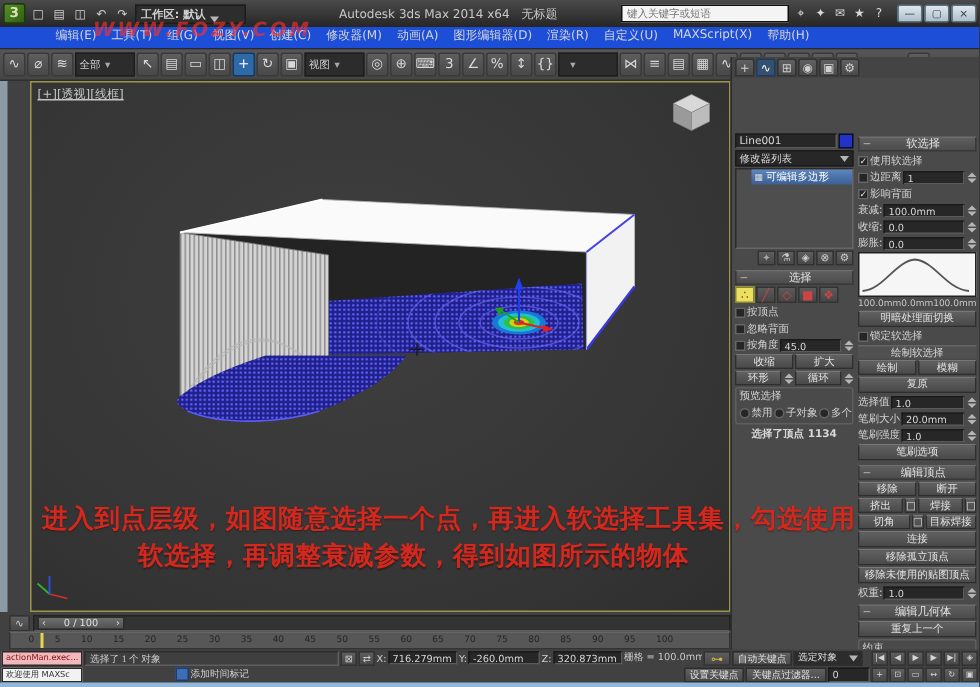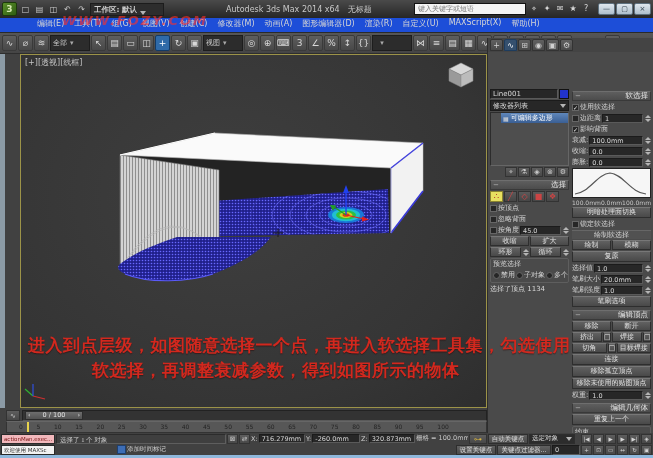--- a/index.html
+++ b/index.html
@@ -36,21 +36,21 @@
 .tb-item.dd{background:#2c2c2c;border:1px solid #1d1d1d;min-width:40px;justify-content:space-between;border-radius:0;}
 .tb-item.dd .tb-v::after{content:"▾";margin-left:3px;color:#aaa;}
 .tb-item.txt{background:none;border:none;}
 .tb-item.txt .tb-v{font-size:7.5px;color:#cfcfcf;}
 .tb-item.on{background:#2f6aa8;border-color:#123a66;}
 .tb-item.on .tb-g{color:#fff;}
 
 
 .leftstrip{position:absolute;left:0;top:54px;width:5px;height:354px;background:#9fb2bf;opacity:.8;}
 .viewport{position:absolute;left:20px;top:54px;width:467px;height:354px;background:radial-gradient(ellipse at 45% 40%,#3f3f3f 0%,#353535 70%,#2e2e2e 100%);border:1px solid #9c9348;}
-.vp-label{position:absolute;left:4px;top:2px;color:#c5c5c5;font-size:8px;z-index:5;}
+.vp-label{position:absolute;left:4px;top:2px;color:#c5c5c5;font-size:8px;z-index:5;text-decoration:underline;}
 .scene{position:absolute;left:0;top:0;}
 
 
 .annotation{position:absolute;z-index:50;white-space:nowrap;font-weight:bold;color:#d2281e;text-shadow:0 1px 1px rgba(40,0,0,.45);}
 .a1{left:28px;top:334px;font-size:17px;position:absolute;letter-spacing:.5px;}
 .a2{left:92px;top:359px;font-size:17px;position:absolute;letter-spacing:.5px;}
 
 
 .cmdpanel{position:absolute;left:487px;top:38px;width:166px;height:395px;background:#4a4a4a;border-left:1px solid #2d2d2d;overflow:hidden;}
 .tabs{display:flex;gap:1px;padding:1px 2px;height:14px;background:#444;}
@@ -64,36 +64,36 @@
 .fld{background:#272727;border:1px solid #1b1b1b;border-bottom-color:#5a5a5a;border-right-color:#5a5a5a;color:#d8d8d8;font-size:6.5px;height:9px;line-height:8px;padding:0 2px;overflow:hidden;white-space:nowrap;flex:1;}
 .fld.name{height:10px;font-size:7px;}
 .swatch{width:10px;height:10px;background:#2233cc;border:1px solid #111;}
 .ddx{display:flex;align-items:center;height:11px;background:#272727;border:1px solid #1b1b1b;color:#d8d8d8;font-size:7px;padding:0 2px;justify-content:space-between;width:100%;}
 .stack{height:54px;background:#4e4e4e;border:1px solid #2c2c2c;border-bottom-color:#666;border-right-color:#666;padding-left:10px;}
 .stack-row{display:flex;align-items:center;gap:2px;height:10px;background:linear-gradient(#5f87bb,#3a5f94);color:#fff;font-size:7px;padding:0 2px;white-space:nowrap;overflow:hidden;}
 .si{color:#ddd;font-size:6px;}
 .stacktools{display:flex;gap:1px;justify-content:flex-end;}
 .st-b{width:12px;height:10px;background:linear-gradient(#5e5e5e,#484848);border:1px solid #333;color:#ccc;font-size:7px;text-align:center;line-height:9px;}
 .roll-h{display:flex;align-items:center;height:10px;background:linear-gradient(#5e5e5e,#4c4c4c);border:1px solid #393939;border-top-color:#6e6e6e;color:#e2e2e2;font-size:7.5px;gap:2px;padding:0 2px;margin-top:2px;}
-.roll-h .rt{flex:1;text-align:right;white-space:nowrap;overflow:hidden;}
+.roll-h .rt{flex:1;text-align:center;white-space:nowrap;overflow:hidden;}
 .rminus{color:#bbb;font-size:7px;}
 .subobj{display:flex;gap:1px;}
 .so{width:13px;height:11px;background:linear-gradient(#5a5a5a,#464646);border:1px solid #333;color:#cc4444;font-size:8px;text-align:center;line-height:10px;}
 .subobj .on{background:#e8e060;color:#b02020;border-color:#8a8430;}
 .chk{width:7px;height:7px;background:#262626;border:1px solid #666;color:#e8e8e8;font-size:6px;line-height:6px;text-align:center;flex:none;}
 .lbl{color:#d2d2d2;font-size:7px;white-space:nowrap;overflow:hidden;}
 .btn{background:linear-gradient(#616161,#494949);border:1px solid #2e2e2e;border-top-color:#777;color:#e0e0e0;font-size:7px;height:10px;line-height:9px;text-align:center;flex:1;white-space:nowrap;overflow:hidden;border-radius:1px;}
 .btn.sm{flex:none;width:8px;}
 .spin{width:7px;height:9px;display:flex;flex-direction:column;justify-content:space-between;flex:none;}
 .spin::before{content:"";border-left:3px solid transparent;border-right:3px solid transparent;border-bottom:3px solid #b5b5b5;width:0;margin:1px auto 0;}
 .spin::after{content:"";border-left:3px solid transparent;border-right:3px solid transparent;border-top:3px solid #b5b5b5;width:0;margin:0 auto 1px;}
 .grp{border:1px solid #5e5e5e;border-radius:2px;padding:1px 2px 2px;display:flex;flex-direction:column;gap:1px;}
 .grp-t{color:#d2d2d2;font-size:7px;margin-top:-1px;}
 .radio{width:7px;height:7px;border-radius:50%;background:#262626;border:1px solid #666;position:relative;flex:none;}
-.stat{color:#d8d8d8;font-size:7px;text-align:left;white-space:nowrap;}
+.stat{color:#d8d8d8;font-size:7px;text-align:center;white-space:nowrap;font-weight:bold;}
 .curvebox{height:30px;background:#f6f6f6;border:1px solid #222;}
 .axlbl{display:flex;justify-content:space-between;color:#c8c8c8;font-size:6px;}
 .divlab{color:#d8d8d8;font-size:7px;text-align:center;background:#515151;border-top:1px solid #666;height:9px;line-height:9px;}
 
 
 .tsrow{position:absolute;left:6px;top:409px;width:481px;height:12px;display:flex;gap:2px;align-items:center;}
 .mcurve{width:14px;height:11px;background:linear-gradient(#5e5e5e,#484848);border:1px solid #333;color:#ccc;font-size:7px;text-align:center;line-height:10px;}
 .tstrack{flex:1;height:11px;background:#333;border:1px solid #222;border-bottom-color:#5a5a5a;position:relative;}
 .tshandle{position:absolute;left:2px;top:0;width:58px;height:9px;background:linear-gradient(#6e6e6e,#525252);border:1px solid #2c2c2c;color:#e0e0e0;font-size:6.5px;display:flex;align-items:center;justify-content:space-between;padding:0 2px;}
 .trackbar{position:absolute;left:6px;top:421px;width:481px;height:12px;background:#575757;border:1px solid #333;border-top-color:#666;}

